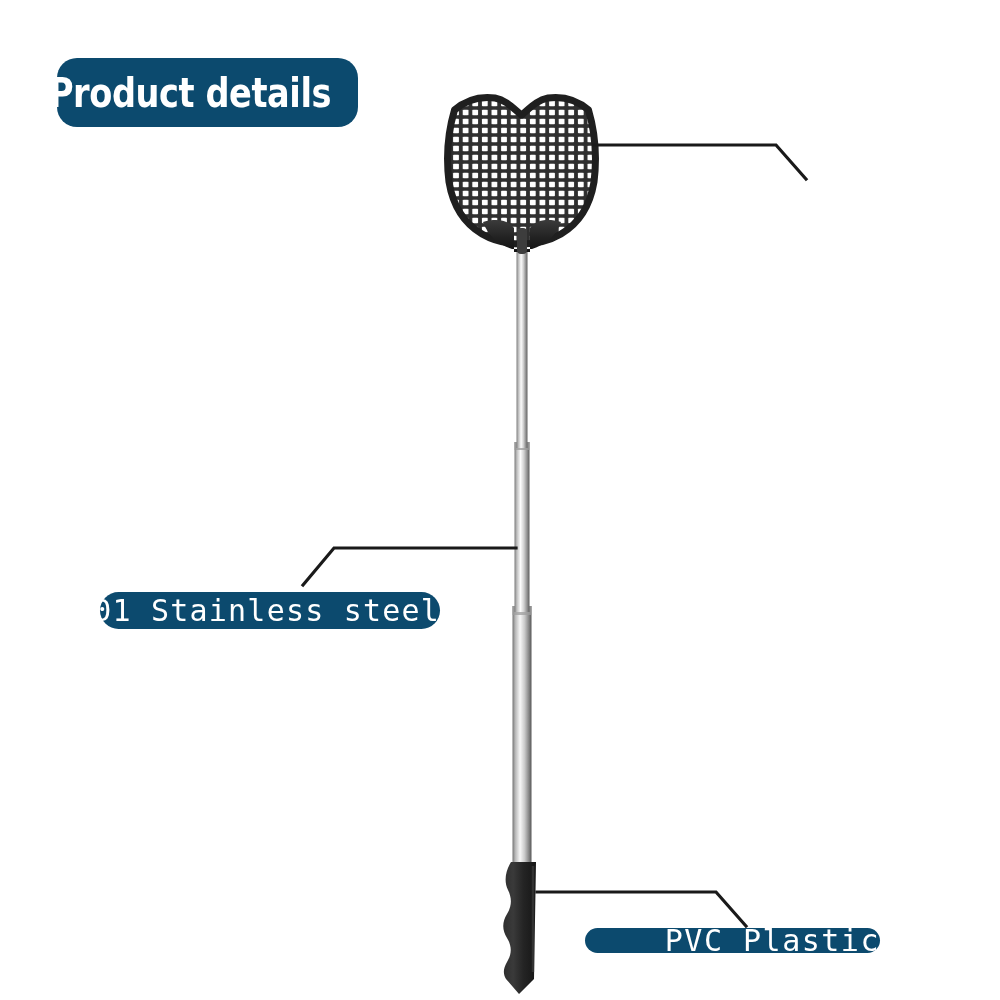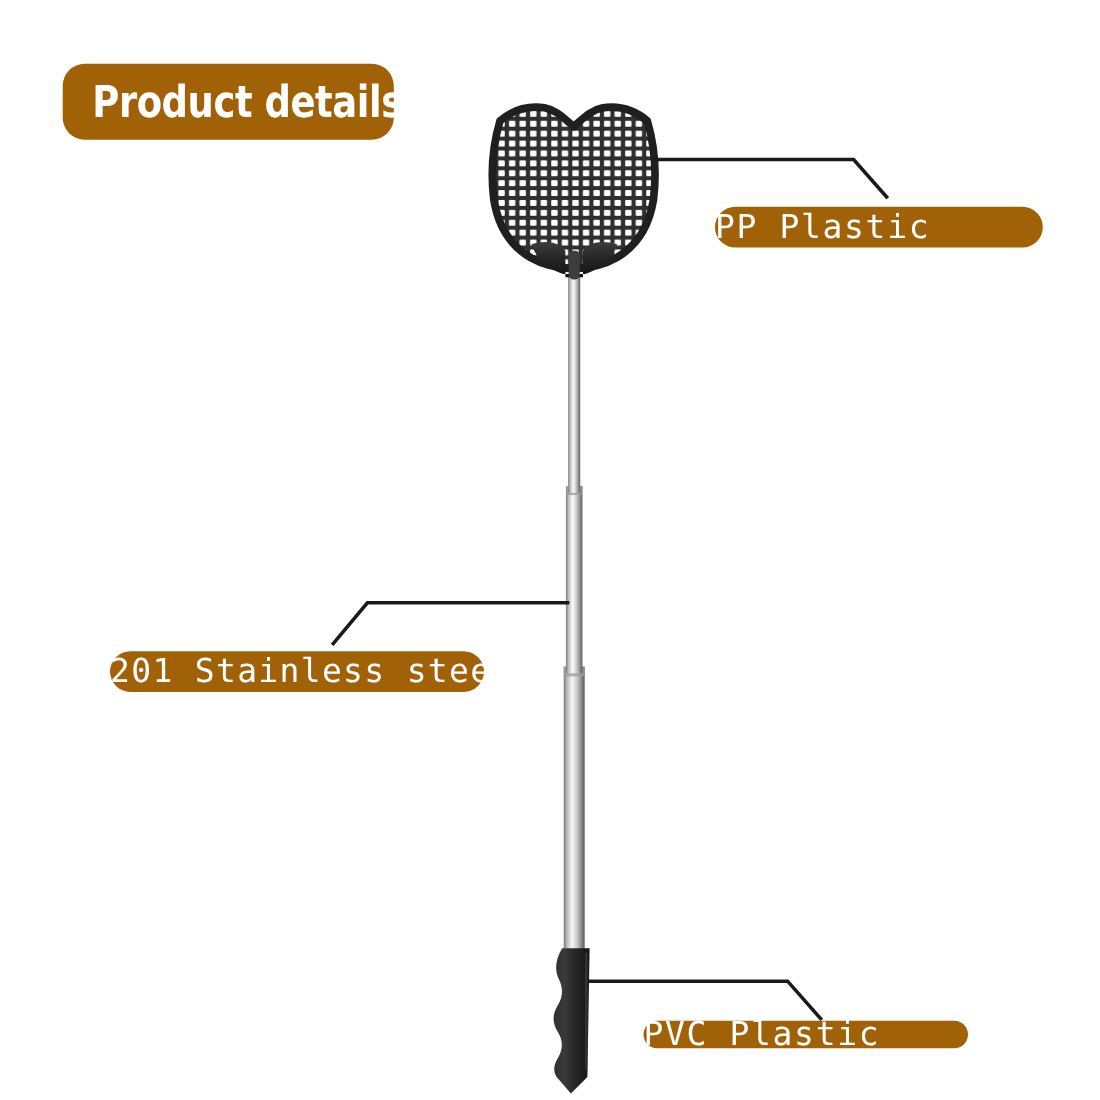--- a/index.html
+++ b/index.html
@@ -12,24 +12,24 @@
     width: 1000px;
     height: 1000px;
     background: #ffffff;
     overflow: hidden;
     font-family: "Liberation Sans", sans-serif;
   }
 
   
   .chip {
     position: absolute;
-    background: #a16207;
+    background: #0c4a6e;
     display: flex;
     align-items: center;
-    justify-content: flex-start;
+    justify-content: flex-end;
     color: #ffffff;
     box-sizing: border-box;
     white-space: nowrap;
   }
 
   .chip-title {
     left: 57px;
     top: 58px;
     width: 301px;
     height: 69px;
@@ -207,23 +207,20 @@
       <polyline points="594,145 776,145 806,179"></polyline>
       <polyline points="516,548 334,548 303,585"></polyline>
       <polyline points="537,892 716,892 746,926"></polyline>
     </g>
   </svg>
 
   <div class="chip chip-title">
     <span class="chip-text">Product details</span>
   </div>
 
-  <div class="chip chip-lead chip-pp">
-    <span class="chip-text">PP Plastic</span>
-  </div>
 
   <div class="chip chip-lead chip-steel">
     <span class="chip-text">201 Stainless steel</span>
   </div>
 
   <div class="chip chip-lead chip-pvc">
     <span class="chip-text">PVC Plastic</span>
   </div>
 
 </div>

